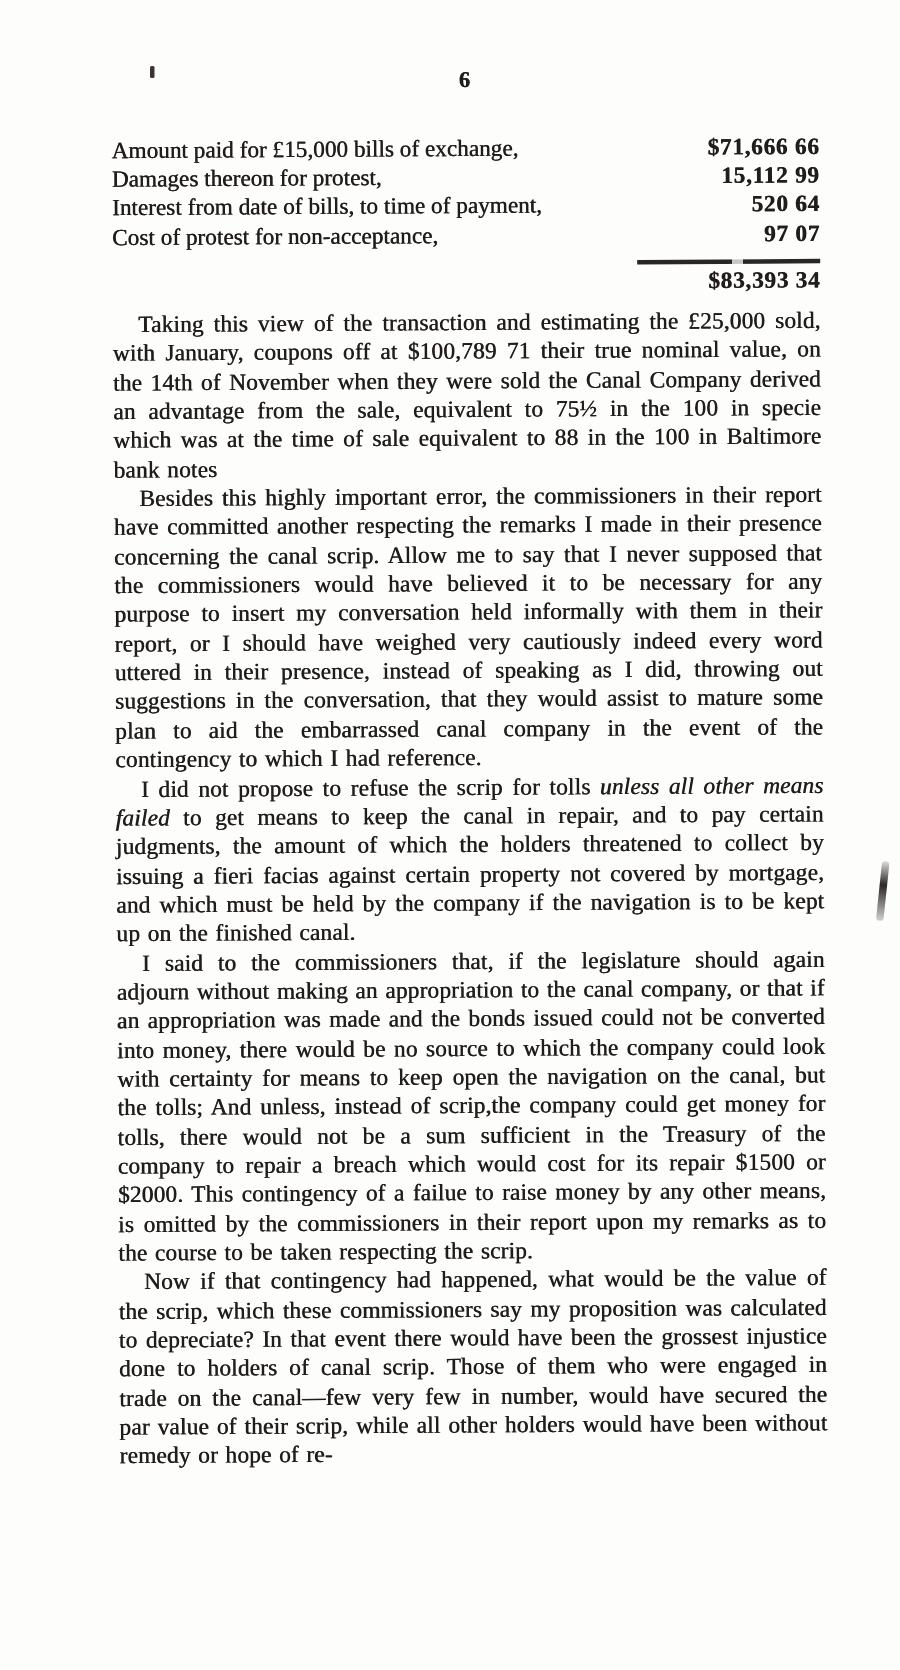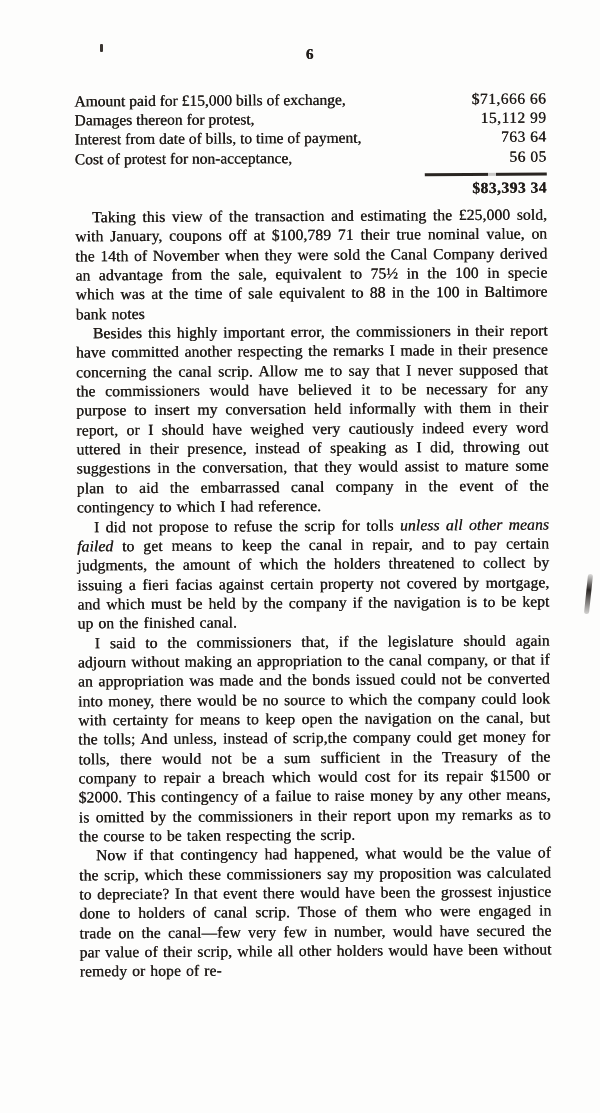--- a/index.html
+++ b/index.html
@@ -28,21 +28,21 @@
     text-shadow: 0.4px 0 currentColor;
   }
   .acct {
     margin-top: 27px;
     font-size: 15.5px;
     line-height: 19.2px;
     text-shadow: 0.35px 0 currentColor;
   }
   .acct-row { display: flex; justify-content: space-between; }
   .acct-label { white-space: nowrap; }
-  .acct-amount { text-align: left; white-space: nowrap; font-weight: normal; letter-spacing: 0.5px; }
+  .acct-amount { text-align: left; white-space: nowrap; font-weight: bold; letter-spacing: 0.5px; }
   .acct-rule {
     margin: 7px 0 2px auto;
     width: 122px;
     height: 3px;
     background: linear-gradient(90deg, #2a2622 0 52%, rgba(42,38,34,0.25) 52% 58%, #2a2622 58% 100%);
   }
   .acct-total { text-align: right; font-weight: bold; letter-spacing: 0.5px; }
   .bodytext {
     margin-top: 8px;
     font-size: 15.6px;
@@ -80,25 +80,25 @@
       <div class="acct-row">
         <span class="acct-label">Amount paid for £15,000 bills of exchange,</span>
         <span class="acct-amount">$71,666 66</span>
       </div>
       <div class="acct-row">
         <span class="acct-label">Damages thereon for protest,</span>
         <span class="acct-amount">15,112 99</span>
       </div>
       <div class="acct-row">
         <span class="acct-label">Interest from date of bills, to time of payment,</span>
-        <span class="acct-amount">763 64</span>
+        <span class="acct-amount">520 64</span>
       </div>
       <div class="acct-row">
         <span class="acct-label">Cost of protest for non-acceptance,</span>
-        <span class="acct-amount">56 05</span>
+        <span class="acct-amount">97 07</span>
       </div>
       <div class="acct-rule"></div>
       <div class="acct-total">$83,393 34</div>
     </div>
 
     <div class="bodytext">
       <p>Taking this view of the transaction and estimating the £25,000 sold, with January, coupons off at $100,789 71 their true nominal value, on the 14th of November when they were sold the Canal Company derived an advantage from the sale, equivalent to 75½ in the 100 in specie which was at the time of sale equivalent to 88 in the 100 in Baltimore bank notes</p>
       <p>Besides this highly important error, the commissioners in their report have committed another respecting the remarks I made in their presence concerning the canal scrip.  Allow me to say that I never supposed that the commissioners would have believed it to be necessary for any purpose to insert my conversation held informally with them in their report, or I should have weighed very cautiously indeed every word uttered in their presence, instead of speaking as I did, throwing out suggestions in the conversation, that they would assist to mature some plan to aid the embarrassed canal company in the event of the contingency to which I had reference.</p>
       <p><span>I did not propose to refuse the scrip for tolls </span><em>unless all other means failed</em><span> to get means to keep the canal in repair, and to pay certain judgments, the amount of which the holders threatened to collect by issuing a fieri facias against certain property not covered by mortgage, and which must be held by the company if the navigation is to be kept up on the finished canal.</span></p>
       <p>I said to the commissioners that, if the legislature should again adjourn without making an appropriation to the canal company, or that if an appropriation was made and the bonds issued could not be converted into money, there would be no source to which the company could look with certainty for means to keep open the navigation on the canal, but the tolls; And unless, instead of scrip,the company could get money for tolls, there would not be a sum sufficient in the Treasury of the company to repair a breach which would cost for its repair $1500 or $2000.  This contingency of a failue to raise money by any other means, is omitted by the commissioners in their report upon my remarks as to the course to be taken respecting the scrip.</p>

